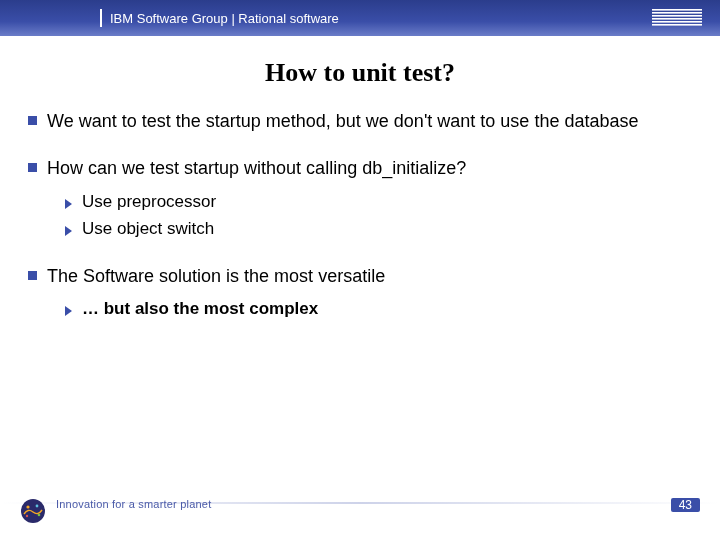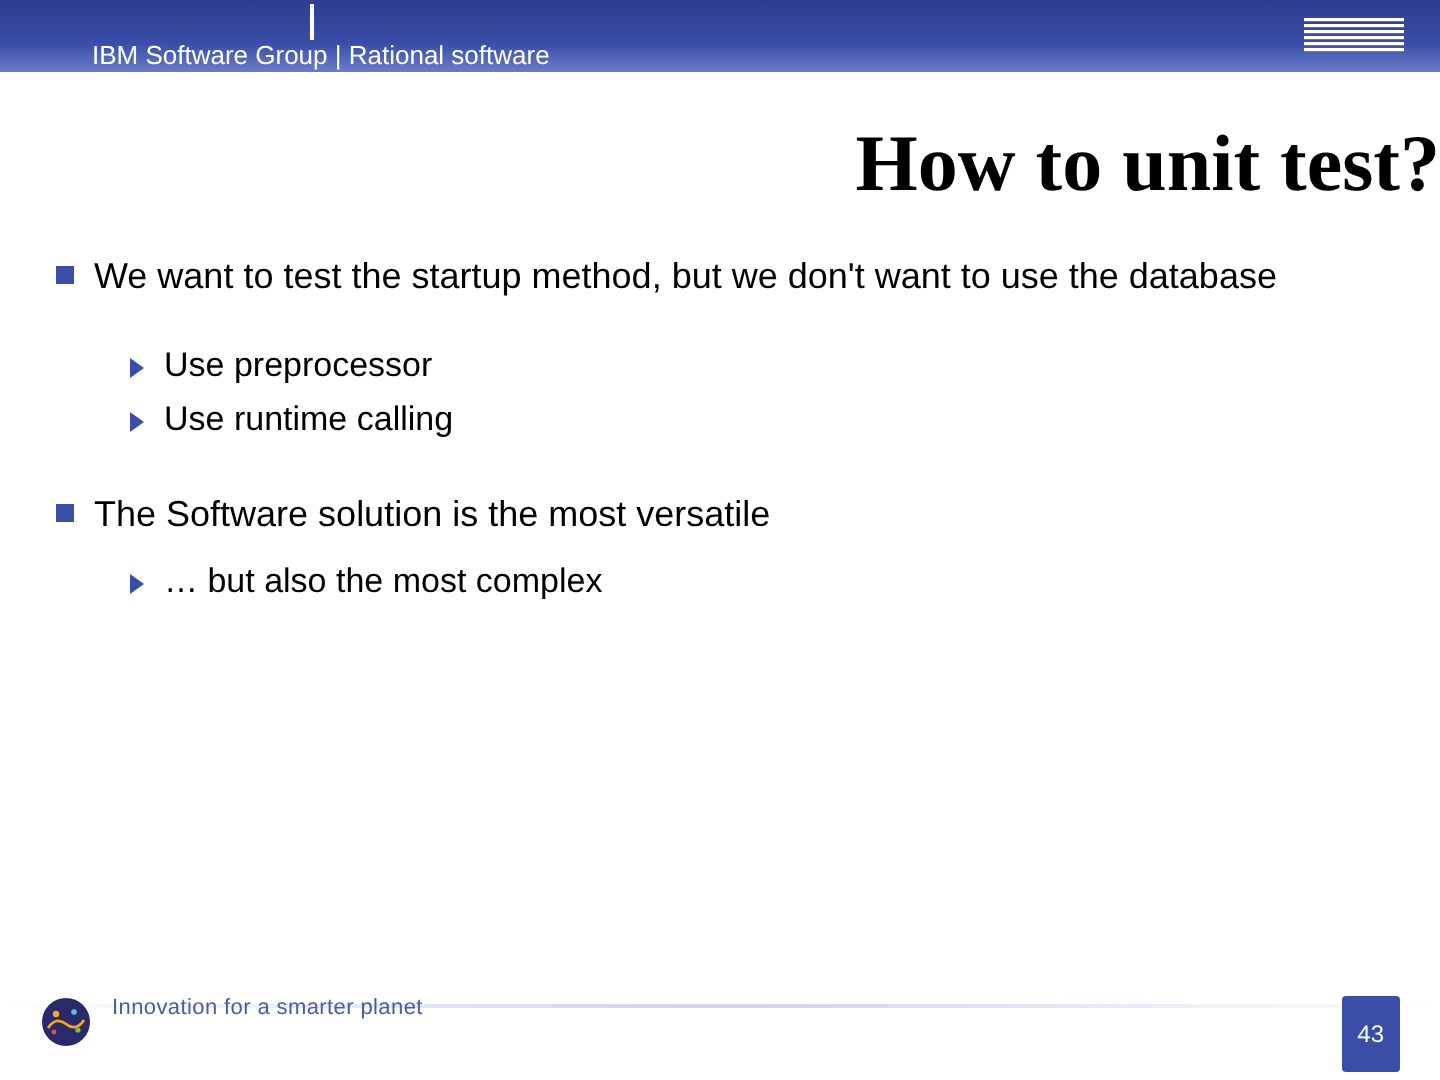--- a/index.html
+++ b/index.html
@@ -27,22 +27,21 @@
   }
   .header-inner {
     display: flex;
     align-items: center;
     width: 100%;
     height: 100%;
   }
   .header-divider-wrap {
     display: flex;
     align-items: center;
-    padding-left: 46px;
-    flex-direction: column;
+    padding-left: 100px;
   }
   .header-vbar {
     width: 2px;
     height: 18px;
     background: #ffffff;
     margin-right: 8px;
   }
   .header-title {
     color: #ffffff;
     font-size: 13px;
@@ -53,22 +52,22 @@
     right: 18px;
     top: 50%;
     transform: translateY(-50%);
     display: flex;
     align-items: center;
     gap: 2px;
   }
   .header-logo svg { display: block; }
 
   .slide-title {
-    text-align: right;
-    font-size: 40px;
+    text-align: center;
+    font-size: 26px;
     font-weight: 700;
     color: #000;
     margin: 22px 0 22px 0;
     font-family: "Times New Roman", Times, serif;
   }
 
   .content {
     padding: 0 28px 0 28px;
   }
 
@@ -102,21 +101,21 @@
     margin-top: 4px;
     margin-right: 8px;
   }
   .bullet-l2 .text {
     font-size: 17px;
     font-weight: 400;
     color: #000;
     line-height: 1.35;
   }
   .bullet-l2 .text.bold {
-    font-weight: 400;
+    font-weight: 700;
   }
 
   .spacer-sm { height: 8px; }
   .spacer-md { height: 14px; }
 
   .footer {
     position: absolute;
     left: 0;
     right: 0;
     bottom: 0;
@@ -134,21 +133,21 @@
   .footer .tagline {
     font-size: 11px;
     color: #4a5aa8;
     letter-spacing: 0.2px;
   }
   .footer .pagenum {
     margin-left: auto;
     font-size: 12px;
     color: #ffffff;
     background: #3a4ea8;
-    padding: 12px 8px;
+    padding: 0 8px;
     border-radius: 2px;
   }
   .footer-line {
     position: absolute;
     left: 0;
     right: 0;
     bottom: 36px;
     height: 2px;
     background: linear-gradient(to right, rgba(58,78,168,0.0), rgba(58,78,168,0.25), rgba(58,78,168,0.0));
   }
@@ -183,36 +182,40 @@
 
   <div class="content">
 
     <div class="bullet-l1">
       <div class="square"></div>
       <div class="text">We want to test the startup method, but we don't want to use the database</div>
     </div>
 
     <div class="spacer-sm"></div>
 
+    <div class="bullet-l1">
+      <div class="square"></div>
+      <div class="text">How can we test startup without calling db_initialize?</div>
+    </div>
 
     <div class="bullet-l2">
       <span class="chev">
         <svg width="10" height="12" viewBox="0 0 10 12">
             <path d="M1 1 L8 6 L1 11 Z" fill="#3a4ea8"></path>
           </svg>
       </span>
       <div class="text">Use preprocessor</div>
     </div>
     <div class="bullet-l2">
       <span class="chev">
         <svg width="10" height="12" viewBox="0 0 10 12">
             <path d="M1 1 L8 6 L1 11 Z" fill="#3a4ea8"></path>
           </svg>
       </span>
-      <div class="text">Use runtime calling</div>
+      <div class="text">Use object switch</div>
     </div>
 
     <div class="spacer-md"></div>
 
     <div class="bullet-l1">
       <div class="square"></div>
       <div class="text">The Software solution is the most versatile</div>
     </div>
 
     <div class="bullet-l2">

